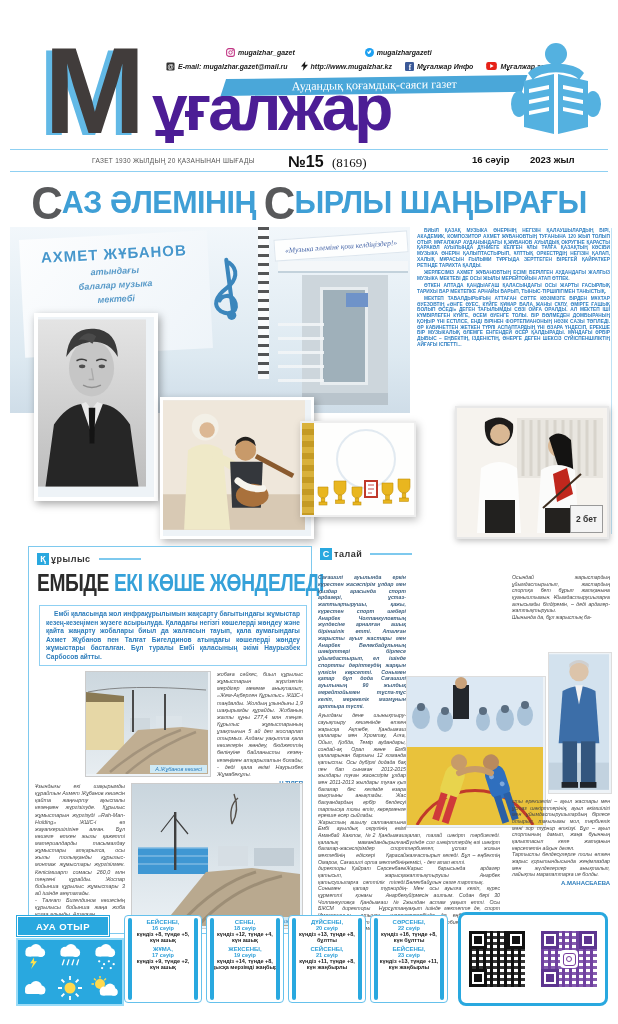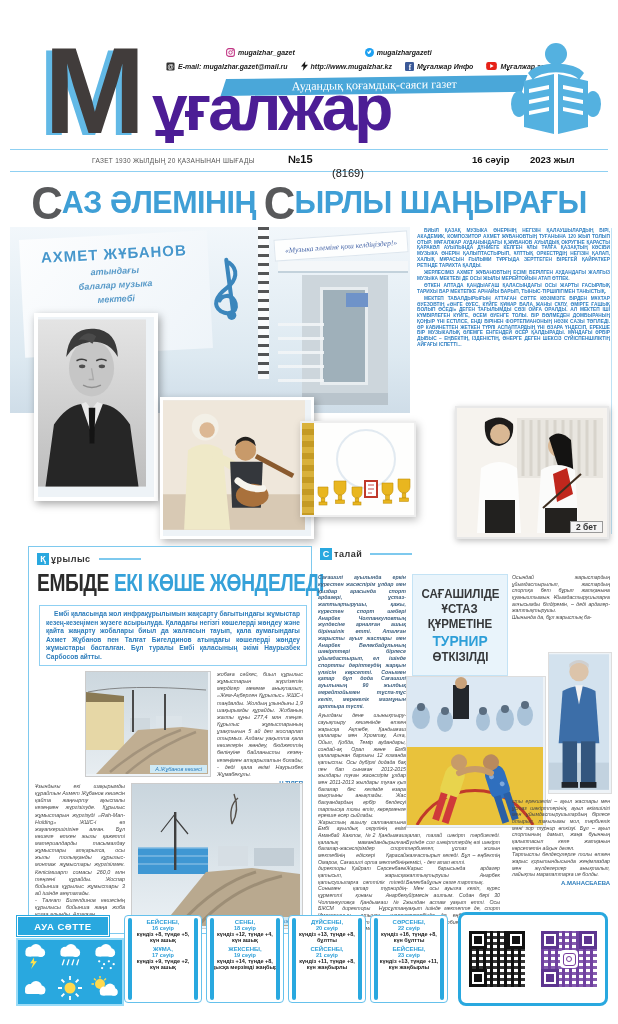--- a/index.html
+++ b/index.html
@@ -17,22 +17,22 @@
   .logo-rest{position:absolute;left:152px;top:76px;font-size:64px;line-height:1;font-weight:900;
           color:#4c1d95;letter-spacing:-3px;}
   .tagline-ribbon{position:absolute;left:224px;top:77px;width:300px;height:17px;background:#4aa7d9;
           transform:skewX(-18deg) skewY(-0.8deg);display:flex;align-items:center;justify-content:center;}
   .tagline-ribbon span{transform:skewX(18deg);color:#fff;font-family:"Liberation Serif",serif;
           font-size:12px;white-space:nowrap;}
   .reader-icon{position:absolute;left:506px;top:40px;}
   .info-row{position:absolute;left:10px;top:149px;width:598px;height:21px;
           border-top:1px solid #8fd0f2;border-bottom:1px solid #8fd0f2;}
   .info-row .founded{position:absolute;left:82px;top:7px;font-size:6.5px;color:#555;letter-spacing:.3px;}
-  .info-row .issue-no{position:absolute;left:278px;top:3px;font-size:11px;font-weight:900;color:#111;}
-  .info-row .issue-code{position:absolute;left:322px;top:17px;font-size:11px;color:#111;}
+  .info-row .issue-no{position:absolute;left:278px;top:3px;font-size:16px;font-weight:900;color:#111;}
+  .info-row .issue-code{position:absolute;left:322px;top:5px;font-size:13px;color:#111;font-family:Liberation Serif, serif;}
   .info-row .date{position:absolute;left:462px;top:4px;font-size:9.5px;font-weight:bold;color:#111;}
   .info-row .year{position:absolute;left:520px;top:4px;font-size:9.5px;font-weight:bold;color:#111;}
 
   
   .main-headline{position:absolute;left:0;top:176px;width:618px;text-align:center;white-space:nowrap;
           transform:scaleX(.95);}
   .main-headline .bigC{font-size:46px;font-weight:900;color:#58595b;vertical-align:-6px;letter-spacing:-1px;}
   .main-headline .blue{font-size:32px;font-weight:900;color:#3f9fd6;letter-spacing:-.5px;}
 
   
@@ -68,21 +68,21 @@
 
   
   .feature-col{position:absolute;left:417px;top:228px;width:193px;height:176px;overflow:hidden;}
   .feature-col p{font-size:4.8px;font-weight:bold;color:#2f7fc2;line-height:1.2;margin:0 0 1.5px;
           text-indent:7px;text-align:justify;}
   .col-rule{position:absolute;left:611px;top:228px;width:1px;height:306px;background:#bfe2f5;}
 
   .violin{position:absolute;left:455px;top:406px;width:150px;height:129px;border:2px solid #e8e8e8;
           box-shadow:1px 2px 6px rgba(0,0,0,.25);overflow:hidden;background:#f6f3ef;margin:0;}
   .page-badge{position:absolute;right:4px;bottom:4px;background:#f4f4f4;border:1px solid #999;
-          font-size:8.5px;font-weight:bold;color:#333;padding:0 5px;}
+          font-size:8.5px;font-weight:bold;color:#333;padding:8px 5px;}
 
   
   .tag{display:flex;align-items:center;gap:2px;}
   .tag .tagbox{width:12px;height:12px;background:#29a8df;color:#fff;font-size:9px;font-weight:900;
           display:flex;align-items:center;justify-content:center;}
   .tag .tagword{font-size:9px;font-weight:bold;color:#333;letter-spacing:.5px;}
   .tag .tagrule{width:42px;height:2px;background:#7ec9ee;margin-left:6px;}
 
   
   .construction{position:absolute;left:28px;top:546px;width:282px;height:386px;border:1px solid #7ec9ee;background:#fff;}
@@ -445,27 +445,20 @@
     </div>
 
     <div class="s-col1">
       <p class="s-lead">Сағашилі ауылында еркін күрестен жасөспірім ұлдар мен қыздар арасында спорт ардагері, ұстаз-жаттықтырушы, қажы, күрестен спорт шебері Анарбек Чолпанкуловтың жүлдесіне арналған ашық біріншілік өтті. Аталған жарысты ауыл жастары мен Анарбек Бөлекбайұлының шәкірттері бірлесе ұйымдастырып, ел ішінде спортты дәріптеудің жарқын үлгісін көрсетті. Сонымен қатар бұл дода Сағашилі ауылының 90 жылдық мерейтойымен тұспа-тұс келіп, мерекелік мазмұнын арттыра түсті.</p>
       <div class="s-body">Ауылдағы дене шынықтыру-сауықтыру кешенінде өткен жарысқа Ақтөбе, Қандыағаш қалалары мен Хромтау, Алға, Ойыл, Қобда, Темір аудандары, сондай-ақ Орал және Ембі қалаларынан барлығы 12 команда қатысты. Осы дүбірлі додада бақ пен бап сынаған 2013-2015 жылдары туған жасөспірім ұлдар мен 2011-2013 жылдары туған қыз балалар бес келімде өзара мықтыны анықтады. Жас балуандардың әрбір белдесуі тартысқа толы өтіп, көрерменге ерекше әсер сыйлады.
 Жарыстың ашылу салтанатына Ембі ауылдық округінің әкімі Аманбай Каюпов, №2 Қандыағаш қалалық мамандандырылған балалар-жасөспірімдер спорт мектебінің әдіскері Қарасай Омаров, Сағашилі орта мектебінің директоры Қайрат Сәрсенбаев қатысып, жарысқа қатысушыларға сәттілік тіледі. Сонымен қатар турнирдің құрметті қонағы Анарбек Чолпанкуловқа Қандыағаш №2 БЖСМ директоры Нұрсұлтан Имағазинның атынан шапан жабылып, Алғыс хат табысталды.
 Ал Сағашилі орта мектебінің дене шынықтыру пәнінің мұғалімі Орынбасар Жалғас өз сөзінде ұстаздың еңбегіне тоқталып өтті.
 - Анарбек Бөлекбайұлы Ақтөбе өңірінде спортты дамытуға өлшеусіз үлес қосқан тұлға. Ол осы ауылда еркін күрестен негізін</div>
     </div>
 
-    <div class="s-headbox">
-      <span class="hl">САҒАШИЛІДЕ</span>
-      <span class="hl">ҰСТАЗ</span>
-      <span class="hl">ҚҰРМЕТІНЕ</span>
-      <span class="hl hl-blue">ТУРНИР</span>
-      <span class="hl">ӨТКІЗІЛДІ</span>
-    </div>
 
     <div class="s-col3">
       <div class="s-body">Осындай жарыстардың ұйымдастырылып, жастардың спортқа бет бұрып жатқанына қуаныштымын. Ұйымдастырушыларға алғысымды білдіремін, – деді ардагер-жаттықтырушы.
 Шынында да, бұл жарыстың ба-</div>
     </div>
 
     <div class="photo s-man">
       <svg width="60" height="138" viewBox="0 0 62 140">
         <rect width="62" height="140" fill="#d3e2ee"></rect>
         <rect y="112" width="62" height="28" fill="#c2d2df"></rect>
@@ -523,21 +516,21 @@
 Жарыс барысында ардагер жаттықтырушы Анарбек Бөлекбайұлын сөзге тарттық.
 - Мен осы ауылға келіп, күрес үйірмесін аштым. Содан бері 30 жылдан астам уақыт өтті. Осы уақыт ішінде мектепте де, спорт мектебінде де еңбек етіп, бар өмірімді бала тәрбиесіне арнадым.</div>
     <div class="s-colB">
       <div class="s-body">сты ерекшелігі – ауыл жастары мен ұстаз шәкірттерінің, ауыл әкімшілігі мен ұйымдастырушылардың бірлесе отырып, тағылымы мол, тәрбиелік мәні зор турнир өткізуі. Бұл – ауыл спортының дамып, жаңа буынның қалыптасып келе жатқанын көрсететін айқын дәлел.
 Тартысты белдесулерге толы өткен жарыс қорытындысында жеңімпаздар мен жүлдегерлер анықталып, лайықты марапаттарға ие болды.</div>
       <div class="author">А.МАНАСБАЕВА</div>
     </div>
   </section>
 
   <div class="w-label">
-      <div>АУА СӘТТЕ</div>
+      <div>АУА ОТЫР</div>
     </div>
 
   <div class="w-panel">
     <svg width="28" height="27" viewBox="0 0 28 28">
       <g fill="#fff">
           <circle cx="9" cy="9" r="5"></circle>
           <circle cx="15" cy="7" r="6"></circle>
           <circle cx="20" cy="10" r="4.5"></circle>
           <rect x="4" y="9" width="20" height="5" rx="2.5"></rect>
         </g>

